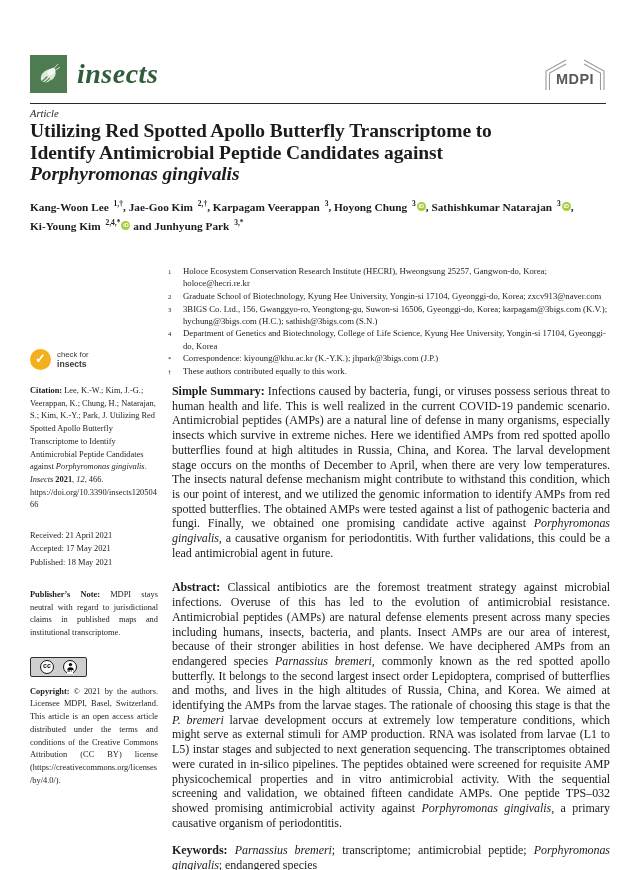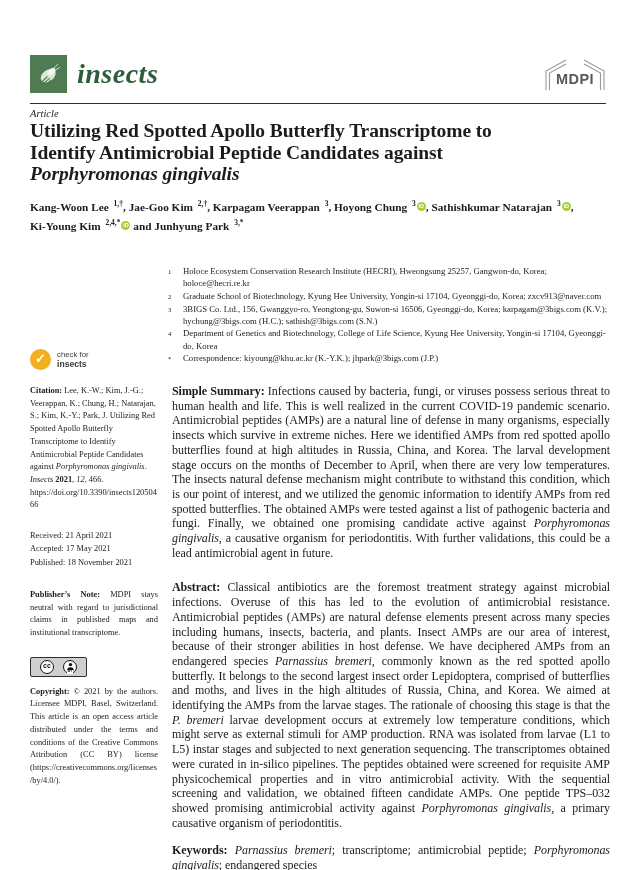--- a/index.html
+++ b/index.html
@@ -120,41 +120,45 @@
         <span class="aff-text">3BIGS Co. Ltd., 156, Gwanggyo-ro, Yeongtong-gu, Suwon-si 16506, Gyeonggi-do, Korea; karpagam@3bigs.com (K.V.); hychung@3bigs.com (H.C.); sathish@3bigs.com (S.N.)</span>
       </div>
     <div class="aff-row">
         <span class="aff-num">4</span>
         <span class="aff-text">Department of Genetics and Biotechnology, College of Life Science, Kyung Hee University, Yongin-si 17104, Gyeonggi-do, Korea</span>
       </div>
     <div class="aff-row">
         <span class="aff-num">*</span>
         <span class="aff-text">Correspondence: kiyoung@khu.ac.kr (K.-Y.K.); jhpark@3bigs.com (J.P.)</span>
       </div>
+    <div class="aff-row">
+        <span class="aff-num">†</span>
+        <span class="aff-text">These authors contributed equally to this work.</span>
+      </div>
   </div>
 
   <div class="sidebar">
 
     <div class="updates-badge">
       <div class="updates-circle">
           <span>✓</span>
         </div>
       <div class="updates-text">
         <div class="l1">check for</div>
         <div class="l2">insects</div>
       </div>
     </div>
 
     <p class="cite-block"><b class="run-label">Citation:</b><span> Lee, K.-W.; Kim, J.-G.; Veerappan, K.; Chung, H.; Natarajan, S.; Kim, K.-Y.; Park, J. Utilizing Red Spotted Apollo Butterfly Transcriptome to Identify Antimicrobial Peptide Candidates against </span><i>Porphyromonas gingivalis</i><span>. </span><i>Insects </i><b>2021</b><span>, </span><i>12</i><span>, 466. </span><span>https://doi.org/10.3390/insects12050466</span></p>
 
 
     <div class="dates-block">
       <div><span>Received:</span><span> 21 April 2021</span></div>
       <div><span>Accepted:</span><span> 17 May 2021</span></div>
-      <div><span>Published:</span><span> 18 November 2021</span></div>
+      <div><span>Published:</span><span> 18 May 2021</span></div>
     </div>
 
     <p class="note-block"><b class="run-label">Publisher’s Note:</b><span> MDPI stays neutral with regard to jurisdictional claims in published maps and institutional transcriptome.</span></p>
 
     <div class="license-badge">
       <div class="cc-circle">
           <span>cc</span>
         </div>
       <div class="cc-circle">
         <svg width="9" height="9" viewBox="0 0 10 10">

